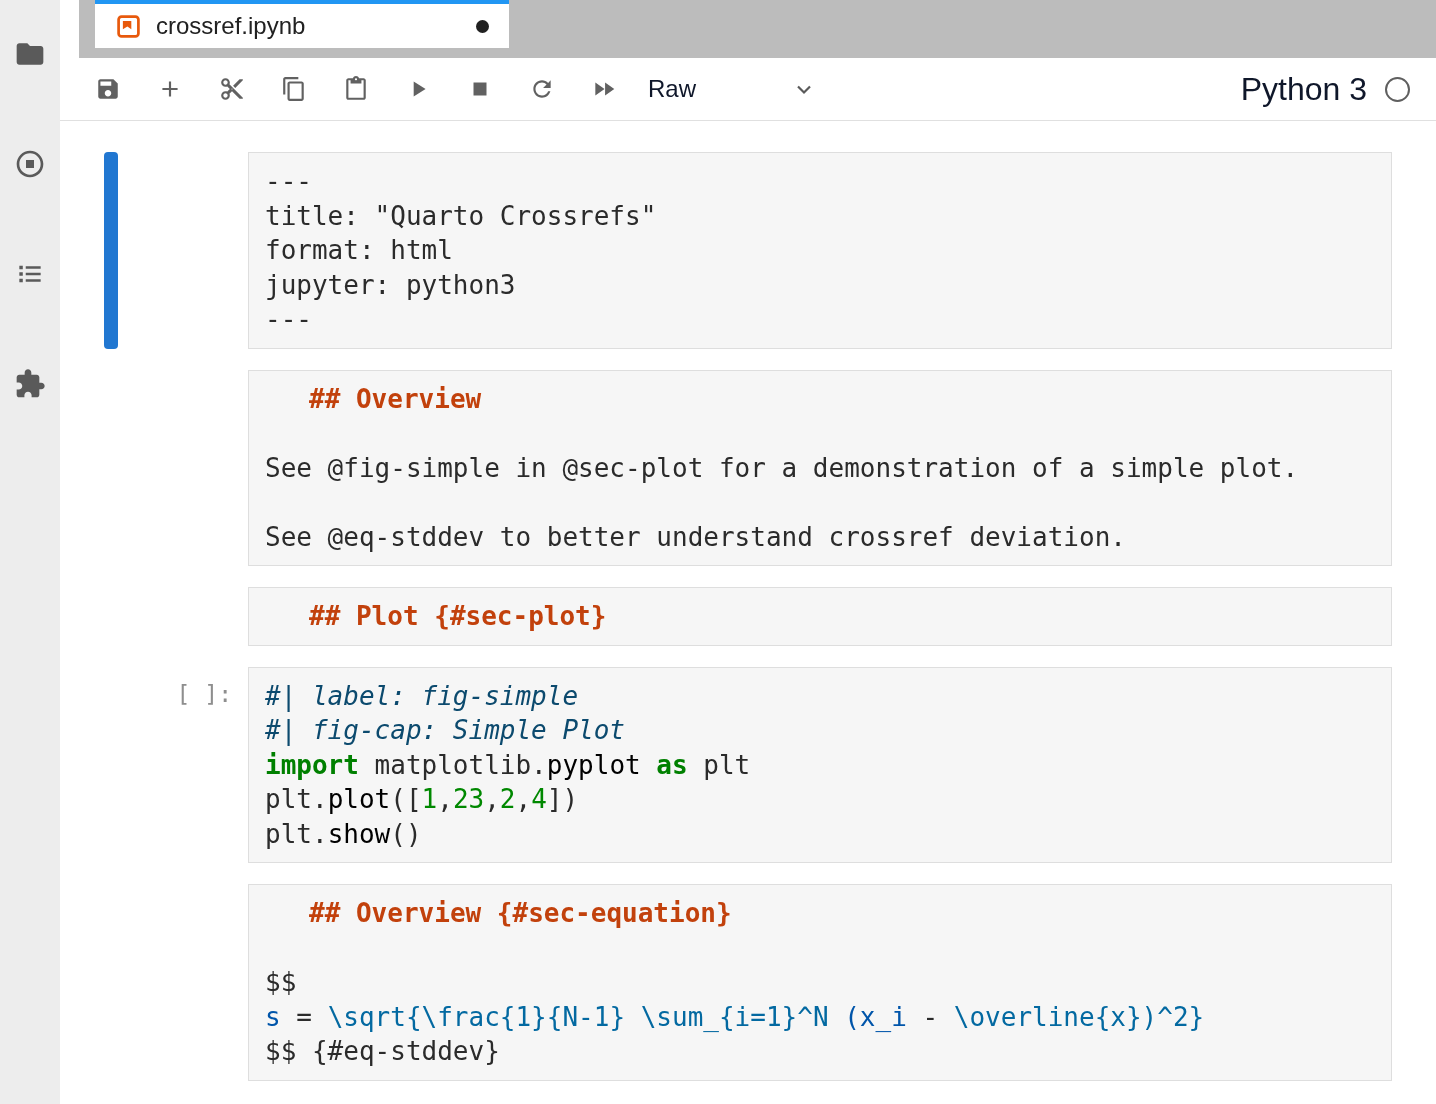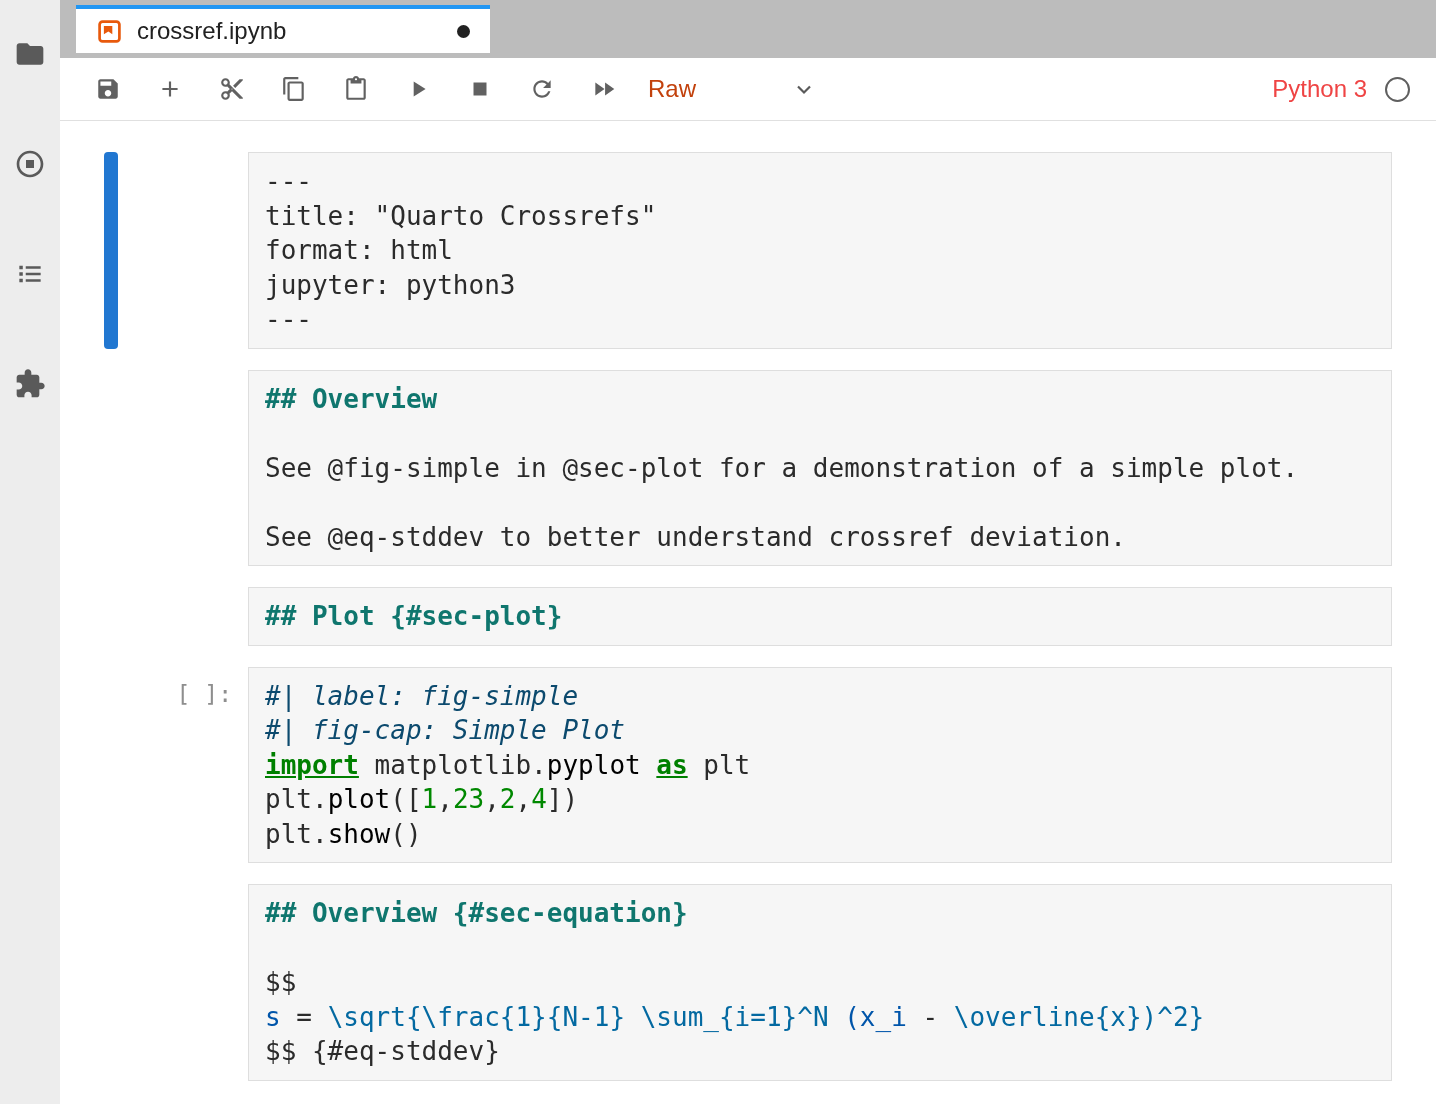--- a/index.html
+++ b/index.html
@@ -8,51 +8,51 @@
 
   
   .sidebar { width:60px; background:#ededed; display:flex; flex-direction:column; align-items:center; padding-top:36px; gap:74px; flex-shrink:0; }
   .sb-btn { width:36px; height:36px; background:transparent; border:none; display:flex; align-items:center; justify-content:center; cursor:pointer; }
   .sb-btn .icon, .tb-btn .icon, .tab-icon, .celltype .icon { display:flex; align-items:center; justify-content:center; }
   .sb-btn svg { width:32px; height:32px; fill:#5a5a5a; }
 
   .main { flex:1; display:flex; flex-direction:column; min-width:0; }
 
   
-  .tabbar { height:58px; background:#bcbcbc; display:flex; align-items:center; padding-left:16px; flex-shrink:0; }
+  .tabbar { height:58px; background:#bcbcbc; display:flex; align-items:flex-start; padding-left:16px; flex-shrink:0;margin-left:19px; }
   .tab { height:48px; width:414px; background:#fff; border-top:4px solid #2196f3; display:flex; align-items:center; padding:0 20px; gap:14px; cursor:pointer; }
   .tab-icon svg { width:27px; height:27px; display:block; }
   .tab-title { font-size:24px; color:#212121; flex:1; }
   .tab-dot { width:13px; height:13px; border-radius:50%; background:#212121; flex-shrink:0; }
 
   
   .toolbar { height:63px; background:#fff; border-bottom:1px solid #e0e0e0; display:flex; align-items:center; padding:0 26px 0 34px; flex-shrink:0; }
   .tb-group { display:flex; align-items:center; gap:34px; }
   .tb-btn { width:28px; height:28px; background:none; border:none; display:flex; align-items:center; justify-content:center; cursor:pointer; padding:0; }
   .tb-btn svg { width:26px; height:26px; fill:#616161; }
-  .celltype { margin-left:30px; width:168px; display:flex; align-items:center; justify-content:space-between; font-size:24px; color:#c2410c; cursor:pointer; }
+  .celltype { margin-left:30px; width:168px; display:flex; align-items:center; justify-content:space-between; font-size:24px; color:#0f172a; cursor:pointer; }
   .celltype svg { width:24px; height:24px; }
   .tb-spacer { flex:1; }
-  .kernel-name { font-size:24px; color:#ef4444; margin-right:18px; cursor:pointer; }
+  .kernel-name { font-size:32px; color:#0f172a; margin-right:18px; cursor:pointer; }
   .kernel-status { width:25px; height:25px; border:2.5px solid #5f5f5f; border-radius:50%; cursor:pointer; flex-shrink:0; }
 
   
   .notebook { flex:1; background:#fff; padding-top:31px; overflow:hidden; }
   .cell-row { display:flex; align-items:stretch; margin-bottom:21px; }
   .sel-bar { width:14px; border-radius:4px; margin-left:44px; background:transparent; flex-shrink:0; }
   .sel-bar.selected { background:#2177d1; }
   .prompt { width:130px; flex-shrink:0; text-align:right; padding-right:16px; padding-top:14px; font-family:"DejaVu Sans Mono",monospace; font-size:23px; color:#8e8e8e; white-space:pre; }
   .cell-box { width:1144px; background:#f6f6f6; border:1px solid #dedede; padding:11px 16px; font-family:"DejaVu Sans Mono",monospace; font-size:26px; line-height:34.5px; color:#2b2b2b; cursor:text; }
   .code-line { min-height:34.5px; white-space:pre; }
 
   
   .tk-p  { color:#2b2b2b; }
-  .tk-h  { color:#0f766e; font-weight:bold; }
+  .tk-h  { color:#c2410c; font-weight:bold;margin-left:44px; }
   .tk-cm { color:#0c4a6e; font-style:italic; }
-  .tk-kw { color:#008000; font-weight:bold;text-decoration:underline; }
+  .tk-kw { color:#008000; font-weight:bold; }
   .tk-pr { color:#000000; }
   .tk-n  { color:#008800; }
   .tk-v  { color:#0055aa; }
   .tk-lx { color:#0369a1; }
 </style>
 </head>
 <body>
 
 <div class="app">
 

